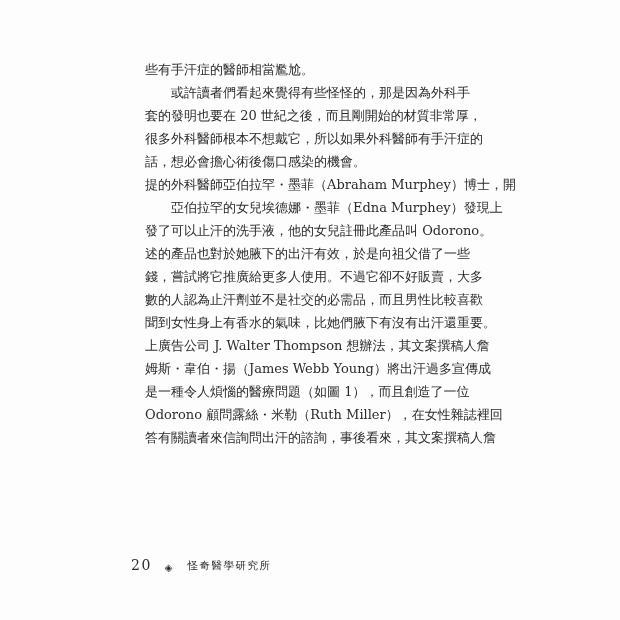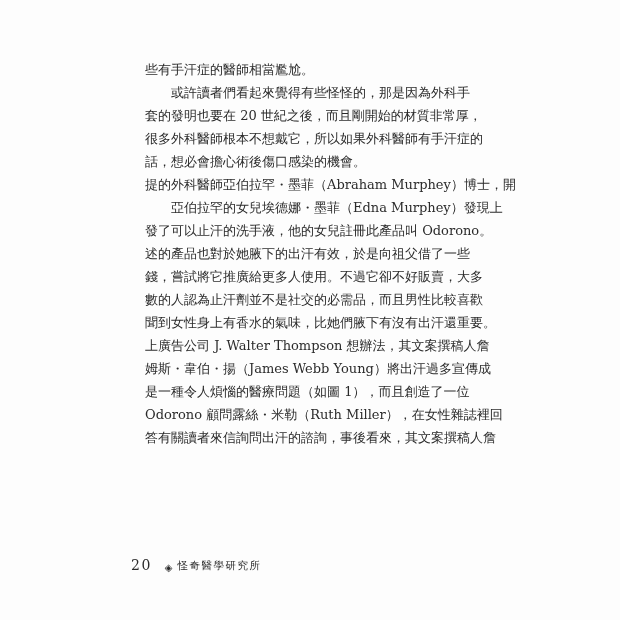--- a/index.html
+++ b/index.html
@@ -51,21 +51,21 @@
   }
   .diamond-icon {
     font-size: 10px;
     margin-left: 13px;
     color: #2b2b2b;
     line-height: 1;
   }
   .running-title {
     font-size: 10.5px;
     letter-spacing: 1.5px;
-    margin-left: 5px;
+    margin-left: 15px;
     color: #2b2b2b;
   }
 </style>
 </head>
 <body>
 
 <div class="page">
 
   <div class="text-block">
     <div class="line">些有手汗症的醫師相當尷尬。</div>

